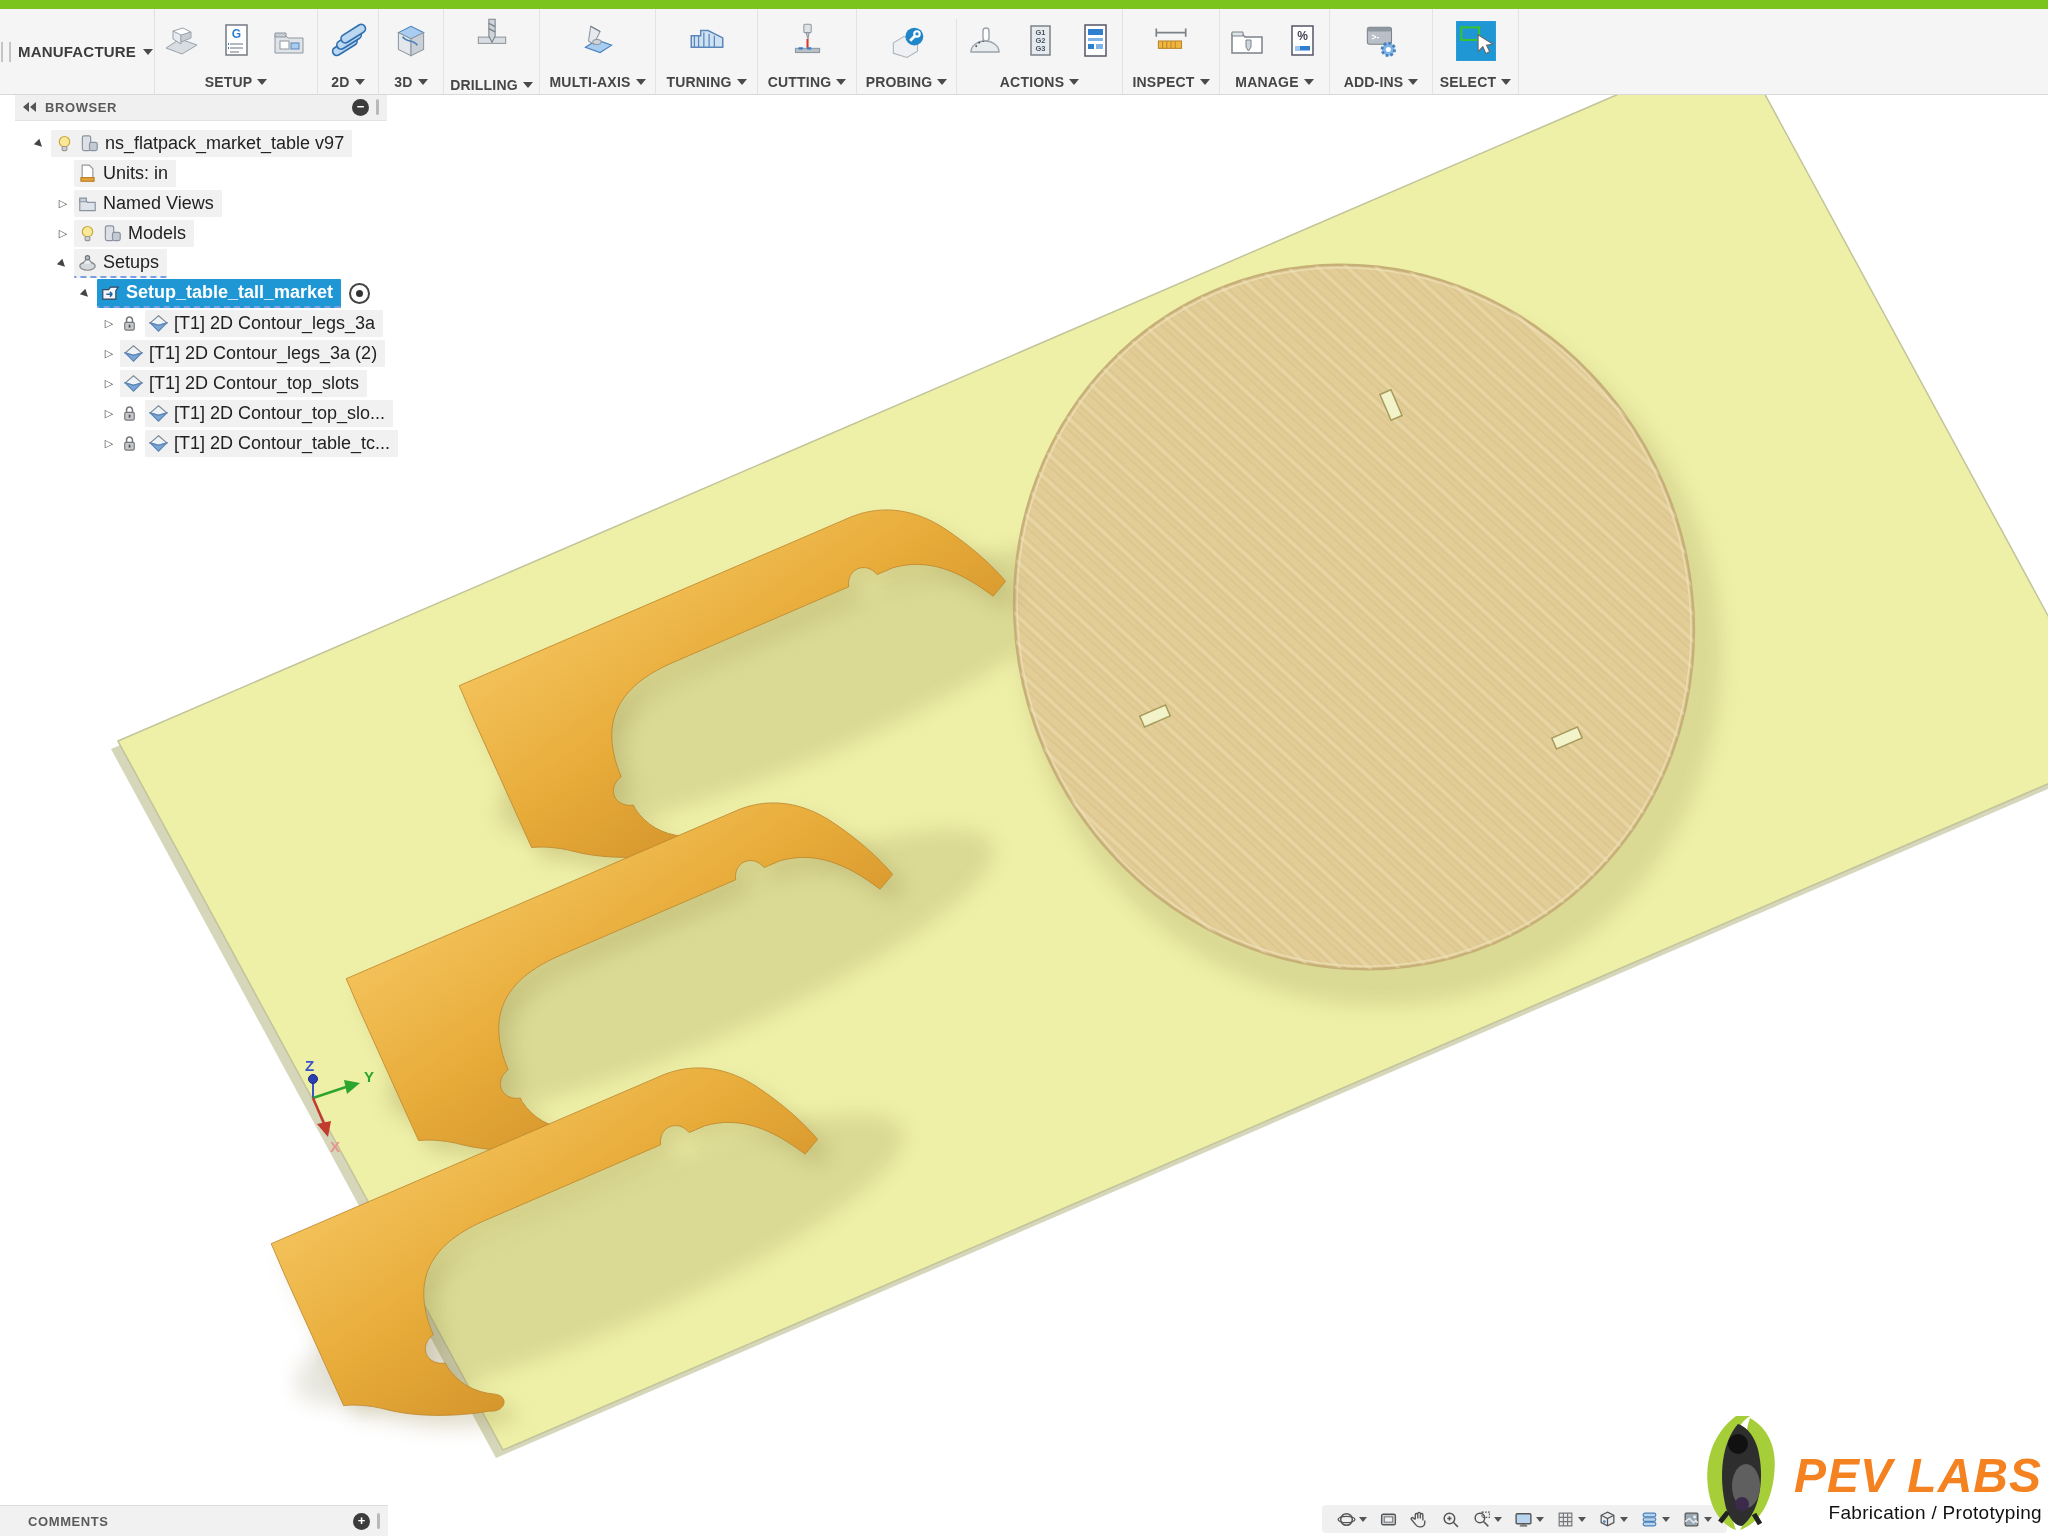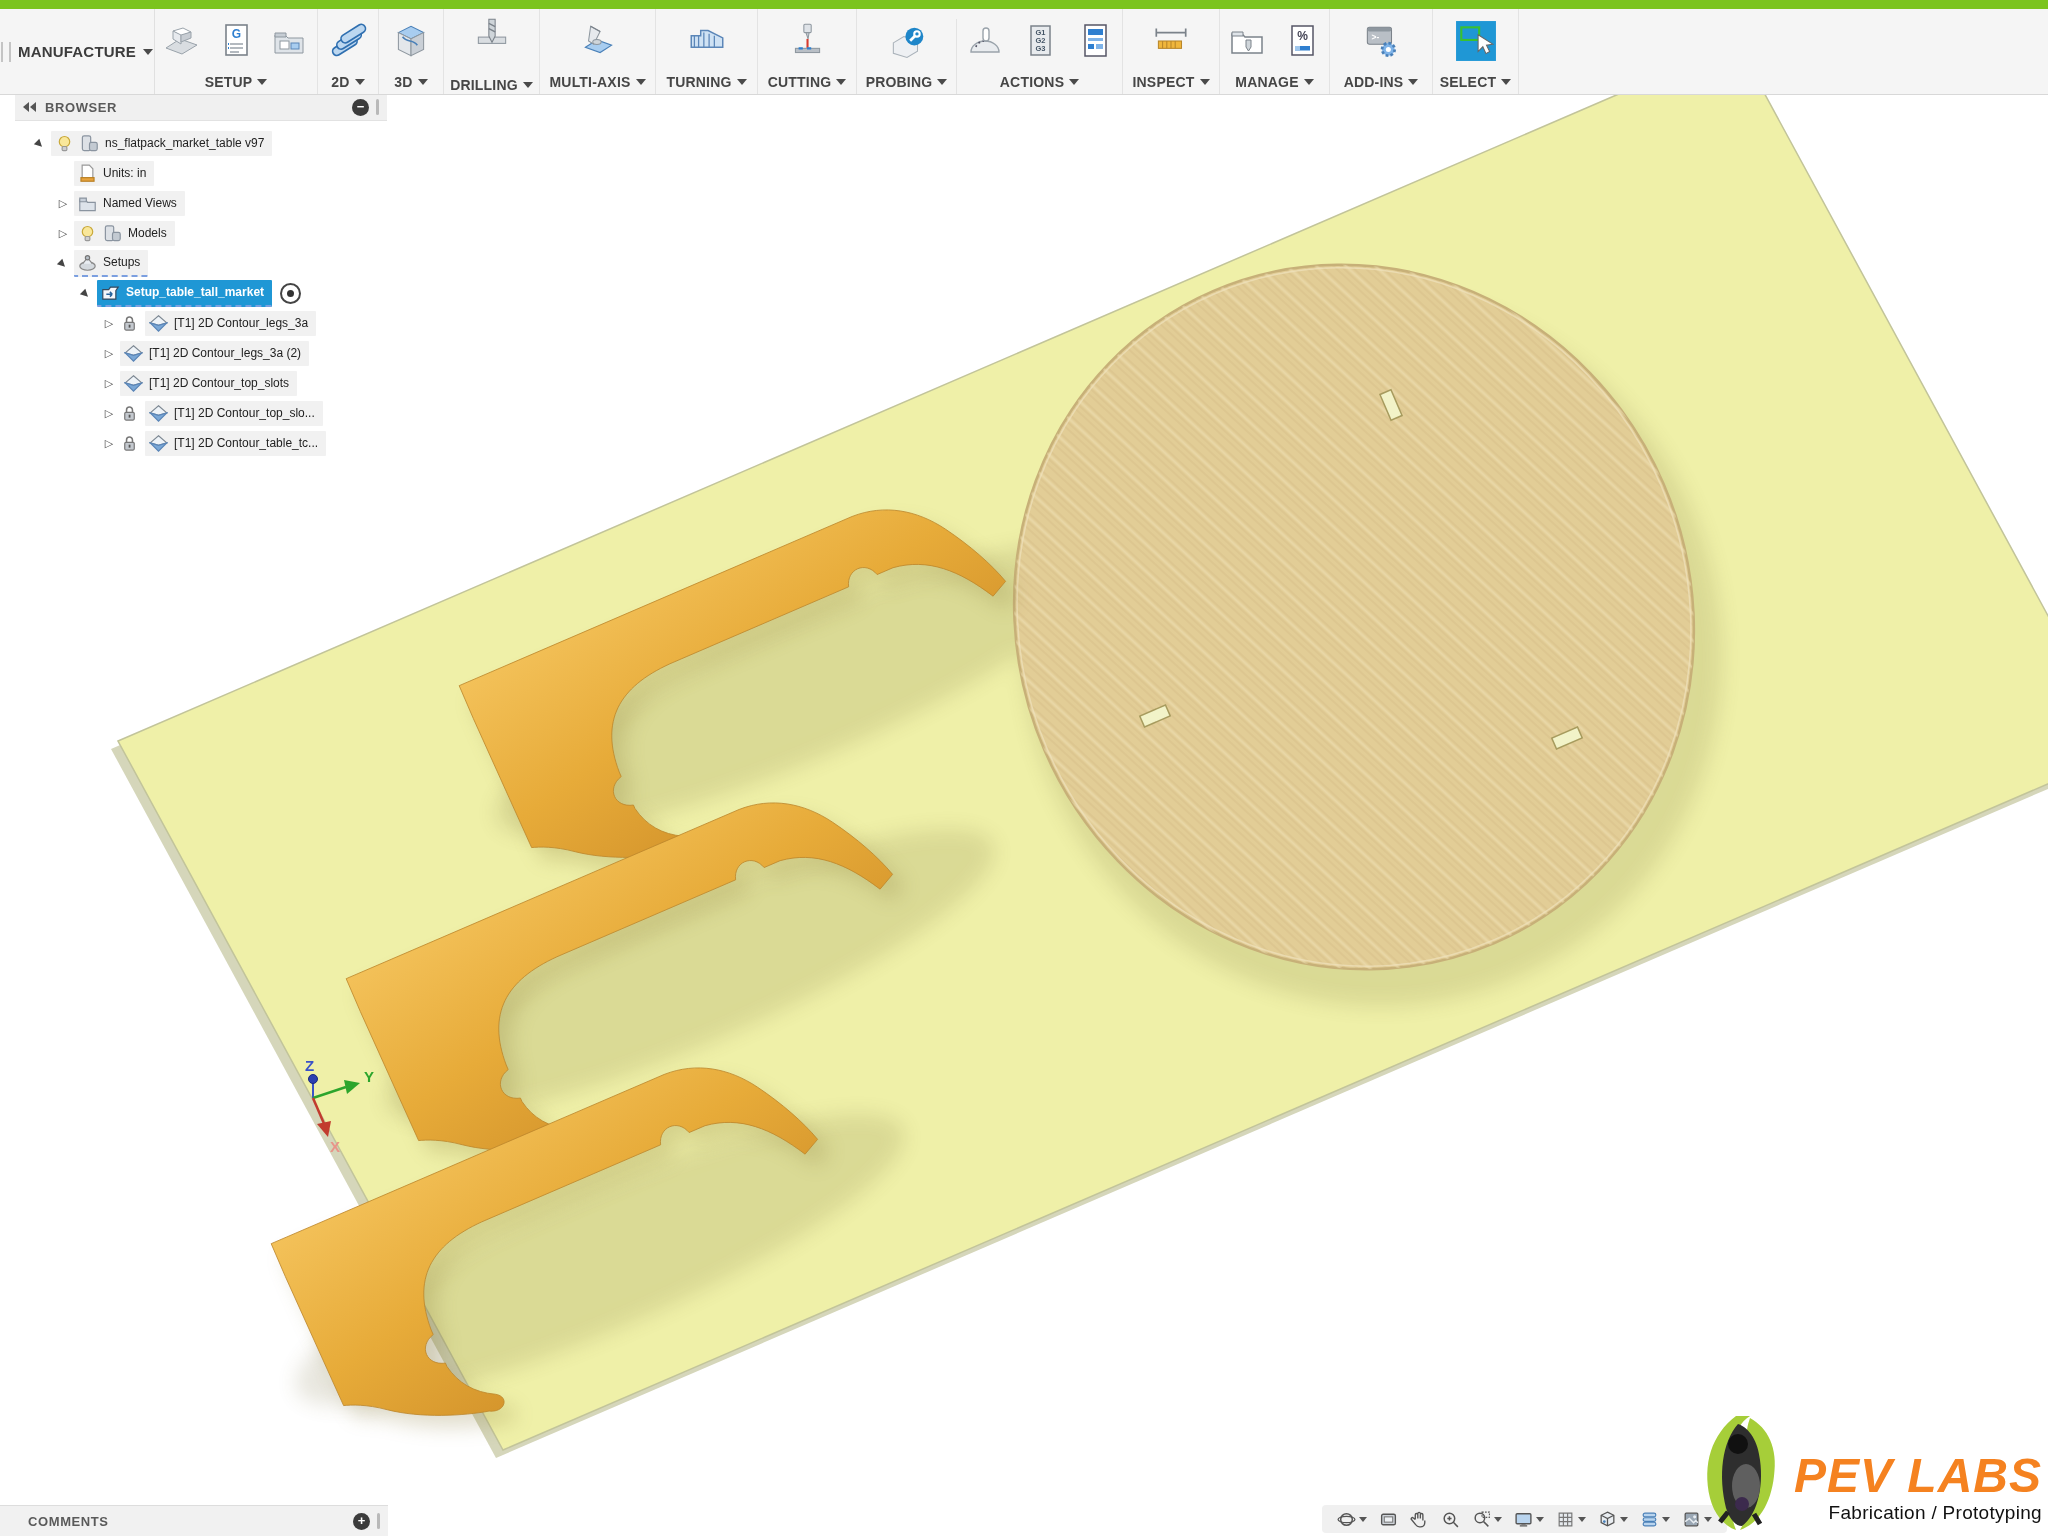--- a/index.html
+++ b/index.html
@@ -39,21 +39,21 @@
   .scroll-sliver{width:3px;height:16px;background:#b9b9b9;border-radius:2px;margin-left:7px;}
   .tree{padding-top:7px;}
   .trow{height:30px;display:flex;align-items:center;}
   .tcaret{width:22px;text-align:center;font-size:11px;color:#454545;cursor:pointer;flex:none;}
   .tcaret.open{transform:rotate(45deg);font-size:10px;}
   .titem{display:flex;align-items:center;gap:6px;padding:3px 8px 3px 4px;border-radius:1px;
          background:rgba(236,236,236,.75);cursor:pointer;}
   .titem.selected{background:var(--c-sel);}
   .titem.selected .tlabel{color:#fff;font-weight:bold;}
   .titem.dashed{border-bottom:2px dashed #7b9fe0;}
-  .tlabel{font-size:12px;color:#222;white-space:nowrap;}
+  .tlabel{font-size:18px;color:#222;white-space:nowrap;}
   .ticon{width:19px;height:19px;flex:none;}
   .ticon svg{width:19px;height:19px;display:block;}
   .radio-ind{width:17px;height:17px;border-radius:50%;border:2px solid #444;margin-left:8px;flex:none;
              display:flex;align-items:center;justify-content:center;background:#fff;cursor:pointer;}
   .radio-ind i{width:7px;height:7px;border-radius:50%;background:#333;}
 
   
   .comments{position:absolute;left:0;bottom:0;width:372px;height:30px;background:#f1f1f1;
             border-top:1px solid #ddd;display:flex;align-items:center;padding:0 8px;z-index:4;}
   .comments .panel-title{margin-left:20px;}

